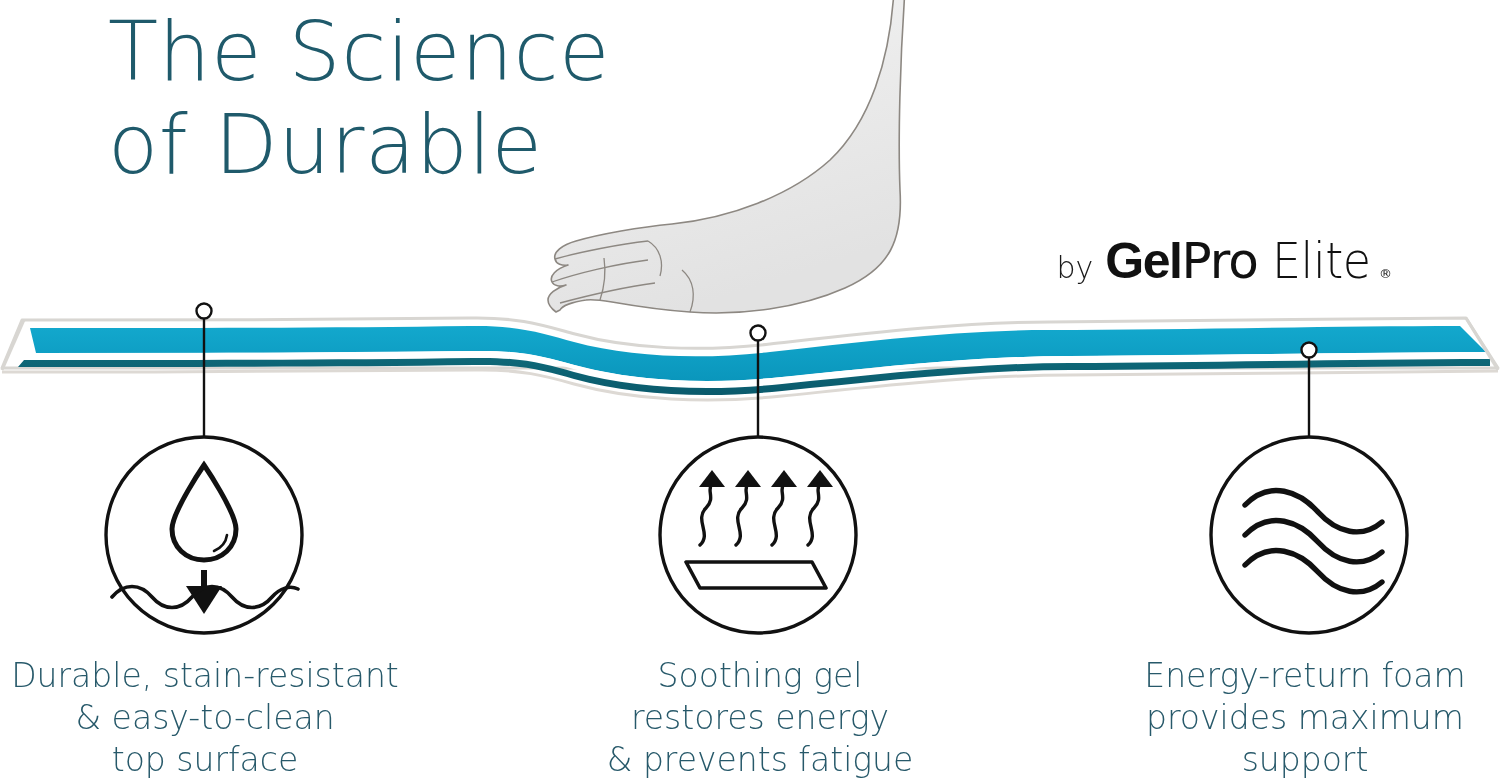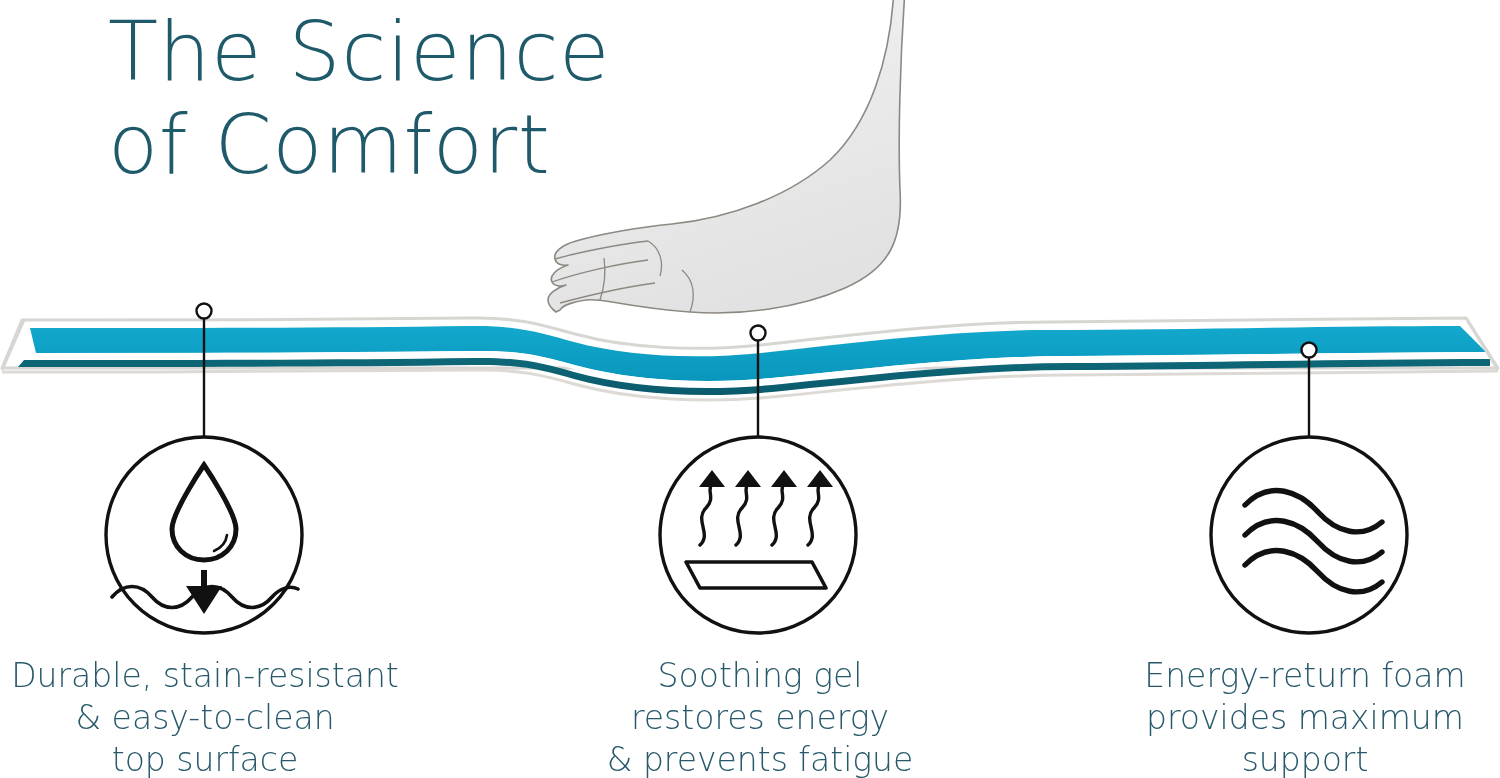--- a/index.html
+++ b/index.html
@@ -285,23 +285,30 @@
                  C 1337 533, 1362 539, 1382 522" stroke-width="5.4"></path>
         <path d="M1245 535 C 1270 509, 1300 522, 1318 542
                  C 1337 563, 1362 569, 1382 552" stroke-width="5.4"></path>
         <path d="M1245 565 C 1270 539, 1300 552, 1318 572
                  C 1337 593, 1362 599, 1382 582" stroke-width="5.4"></path>
       </g>
     </g>
   </svg>
 
   <div class="headline">The Science
-of Comfort</div>
-
-
+of Durable</div>
+
+
+  <div class="brand">
+    <span class="brand-by">by</span>
+    <span class="brand-gel">Gel</span>
+    <span class="brand-pro">Pro</span>
+    <span class="brand-elite">Elite</span>
+    <span class="brand-reg">®</span>
+  </div>
 
   <div class="caption caption-1">Durable, stain-resistant
 &amp; easy-to-clean
 top surface</div>
 
   <div class="caption caption-2">Soothing gel
 restores energy
 &amp; prevents fatigue</div>
 
   <div class="caption caption-3">Energy-return foam

